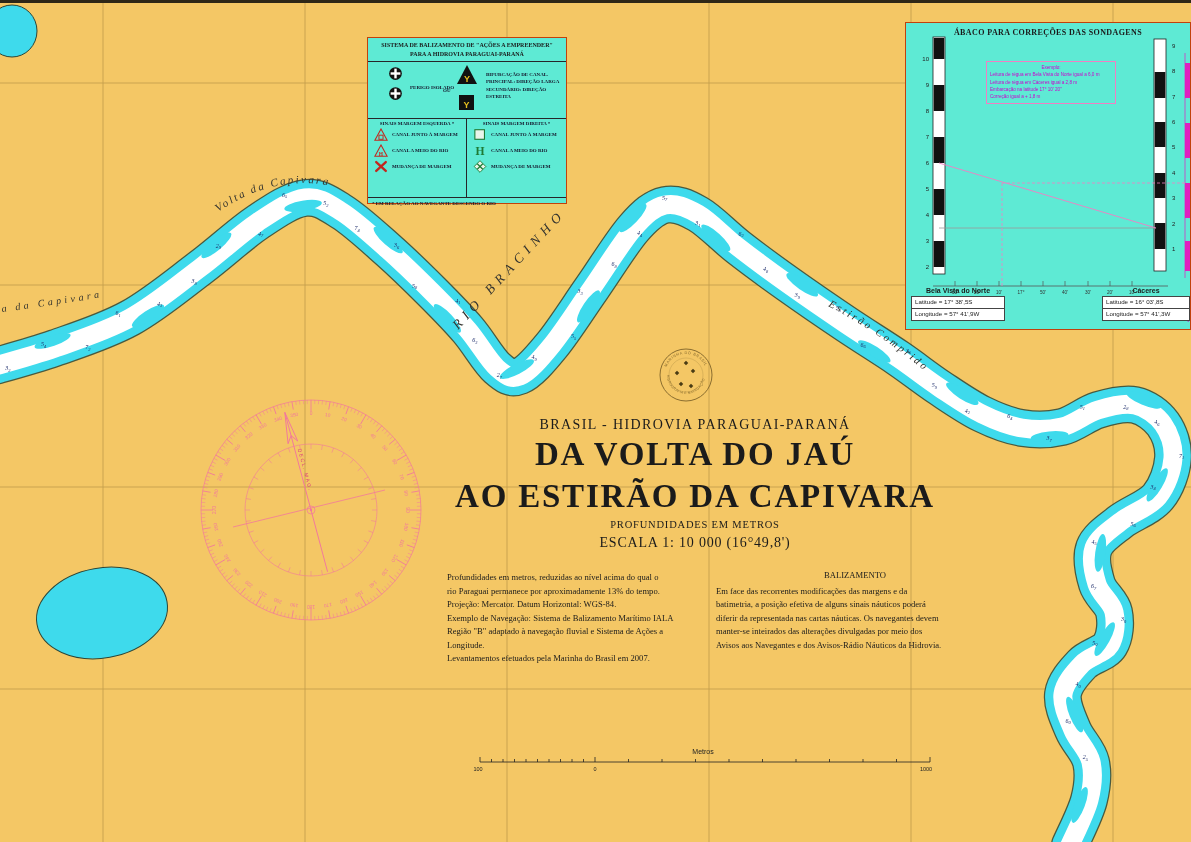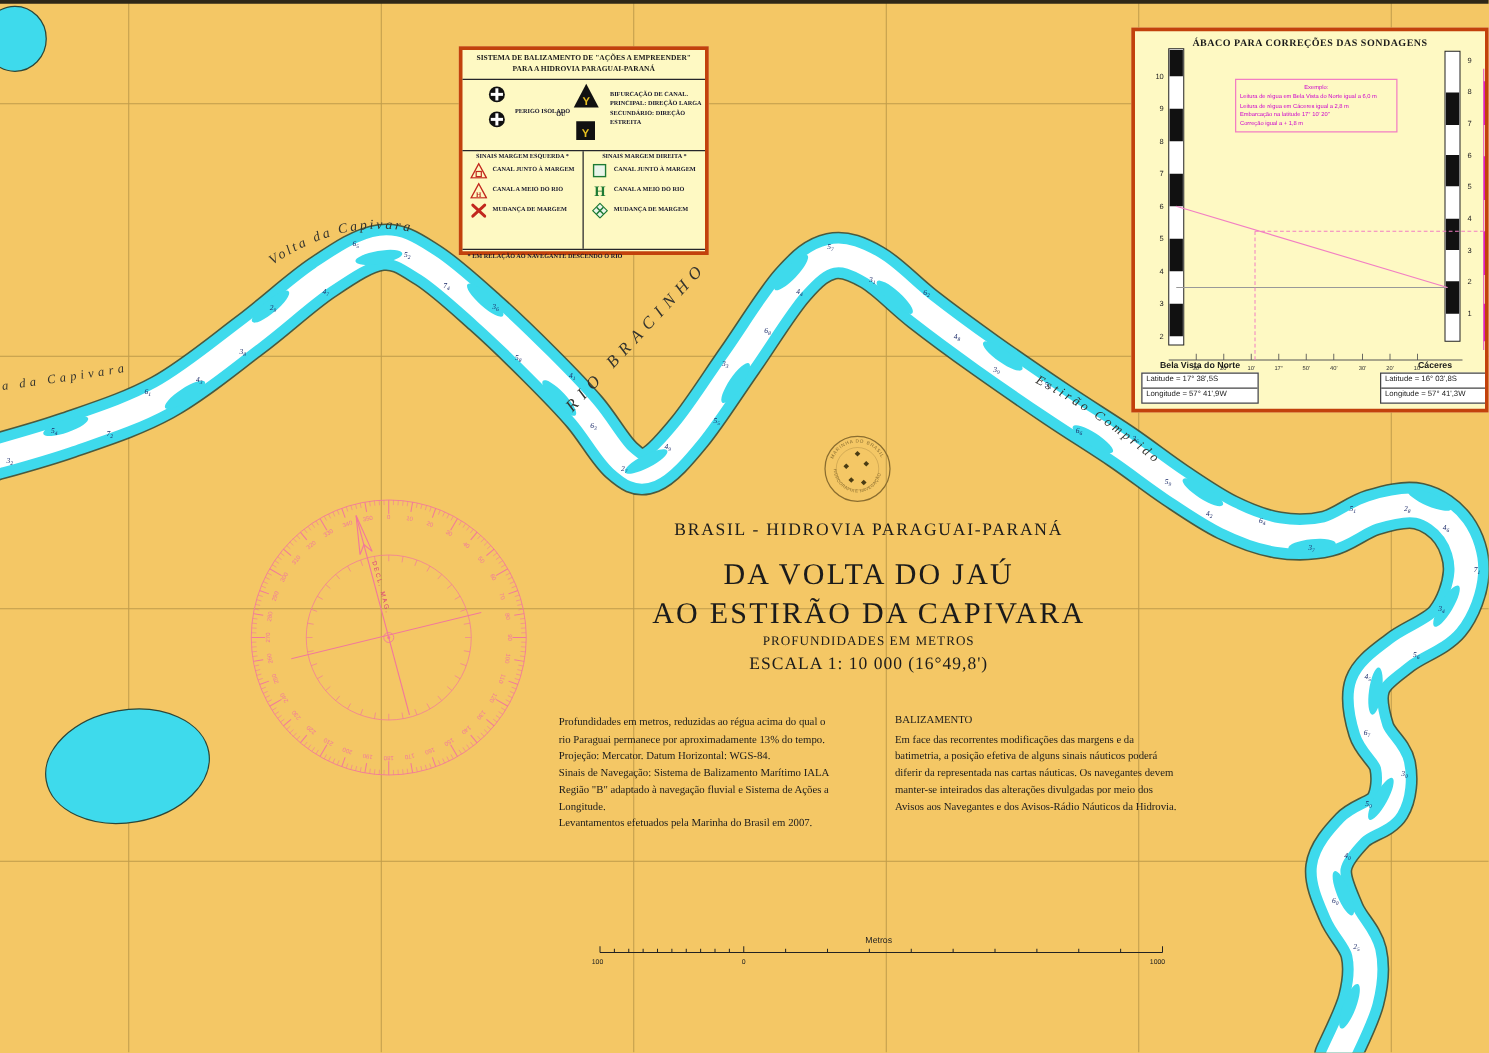--- a/index.html
+++ b/index.html
@@ -1,20 +1,20 @@
 <!DOCTYPE html>
 <html><head>
 <meta charset="utf-8">
 <style>
   html,body{margin:0;padding:0}
   body{width:1191px;height:842px;background:#F4C765;position:relative;overflow:hidden;
        font-family:"Liberation Serif",serif;color:#1b1b1b}
   .topborder{position:absolute;top:0;left:0;width:1191px;height:3px;background:#2e2717;z-index:5}
   #mapsvg{position:absolute;left:0;top:0;z-index:1}
-  .panel{position:absolute;background:#fef9c3;border:3px solid #c2410c;box-sizing:border-box;z-index:4}
+  .panel{position:absolute;background:#5eead4;border:1px solid #c2410c;box-sizing:border-box;z-index:4}
 
   
   #legendbox{left:367px;top:37px;width:200px;height:167px;font-family:"Liberation Serif",serif}
   .lg-title{border-bottom:1px solid #26262a;text-align:center;font-weight:bold;font-size:6px;
             line-height:1.5;padding:3px 2px 2px}
   .lg-top{position:relative;height:56px;border-bottom:1px solid #26262a}
   .lg-top .sym{position:absolute}
   .lg-lab{font-size:5px;font-weight:bold;color:#14142a;line-height:1.45}
   .lg-cols{display:flex;height:78px;border-bottom:1px solid #26262a}
   .lg-col{width:50%;box-sizing:border-box;padding:2px 2px}
@@ -37,29 +37,29 @@
                font-family:"Liberation Sans",sans-serif;white-space:nowrap;font-weight:bold}
   .ab-city{position:absolute;font-family:"Liberation Sans",sans-serif}
   .ab-city .nm{text-align:center;font-size:7px;font-weight:bold;margin-bottom:2px}
   .ab-coords{border:1px solid #444;font-size:6.2px;line-height:1.1;background:#fff}
   .ab-coords div{padding:2px 3px}
   .ab-coords div:first-child{border-bottom:1px solid #444}
 
   
   .titleblock{position:absolute;left:440px;top:417px;width:510px;text-align:center;z-index:2}
   .country{font-size:14px;letter-spacing:1.4px}
-  .maintitle{font-size:24px;font-weight:normal;letter-spacing:1.8px;line-height:1.28;margin-top:12px}
+  .maintitle{font-size:33px;font-weight:bold;letter-spacing:1.8px;line-height:1.28;}
   .subnote{font-size:10.5px;letter-spacing:.8px;margin-top:2px}
   .subnote2{font-size:14px;letter-spacing:.8px;margin-top:5px}
 
   
   .notesL{position:absolute;left:447px;top:571px;width:268px;font-size:8.6px;line-height:1.58;z-index:2}
   .notesL div{white-space:nowrap}
   .notesR{position:absolute;left:716px;top:569px;width:278px;font-size:8.6px;line-height:1.58;z-index:2}
-  .notesR .hd{margin-bottom:2px}
+  .notesR .hd{text-align:center;margin-bottom:2px}
   .notesR div{white-space:nowrap}
 </style>
 </head>
 <body>
 
 <div class="topborder"></div>
 
 <svg id="mapsvg" width="1191" height="842" viewBox="0 0 1191 842">
     <g stroke="#8B7030" stroke-width="0.8" opacity="0.5">
       <line x1="103" y1="0" x2="103" y2="842"></line>
@@ -647,24 +647,24 @@
   <div class="country">BRASIL - HIDROVIA PARAGUAI-PARANÁ</div>
   <div class="maintitle">
     <div>DA VOLTA DO JAÚ</div>
     <div>AO ESTIRÃO DA CAPIVARA</div>
   </div>
   <div class="subnote">PROFUNDIDADES EM METROS</div>
   <div class="subnote2">ESCALA 1: 10 000 (16°49,8')</div>
 </div>
 
 <div class="notesL" id="notesL">
-    <div>Profundidades  em  metros,  reduzidas ao régua acima do qual  o</div>
+    <div>Profundidades  em  metros,  reduzidas ao nível acima do qual  o</div>
     <div>rio Paraguai permanece por aproximadamente  13%  do tempo.</div>
     <div>Projeção: Mercator. Datum Horizontal: WGS-84.</div>
-    <div>Sinais de Navegação:  Sistema  de  Balizamento Marítimo IALA</div>
+    <div>Exemplo de Navegação:  Sistema  de  Balizamento Marítimo IALA</div>
     <div>Região "B" adaptado à  navegação  fluvial e Sistema de Ações a</div>
     <div>Longitude.</div>
     <div>Levantamentos  efetuados  pela  Marinha  do  Brasil  em  2007.</div>
   </div>
 <div class="notesR">
   <div class="hd">BALIZAMENTO</div>
   <div id="notesRlines">
       <div>Em  face  das  recorrentes  modificações   das  margens  e  da</div>
       <div>batimetria, a  posição  efetiva  de  alguns  sinais  náuticos  poderá</div>
       <div>diferir da representada nas cartas náuticas. Os navegantes devem</div>

